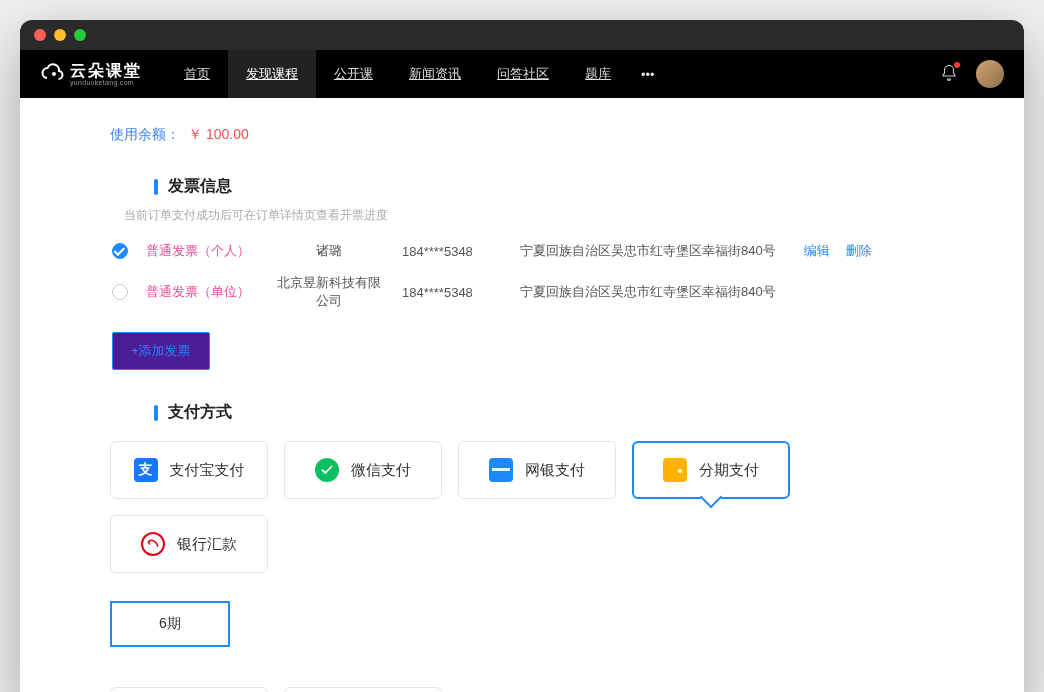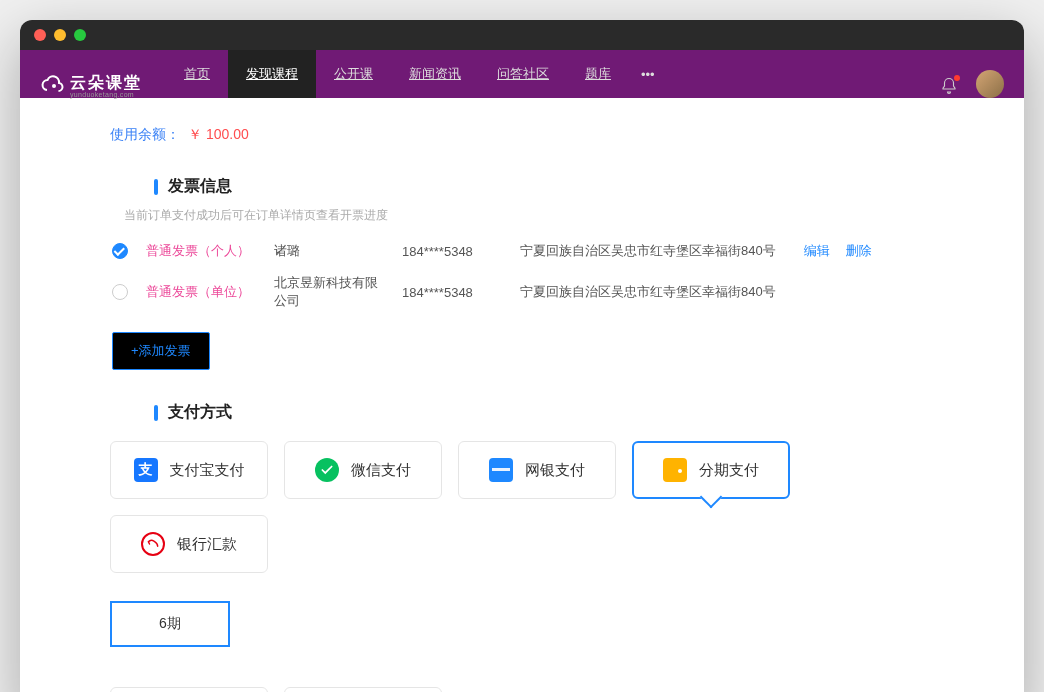--- a/index.html
+++ b/index.html
@@ -29,23 +29,23 @@
       align-items: center;
       padding: 0 14px;
       gap: 8px;
     }
     .tl-dot { width: 12px; height: 12px; border-radius: 50%; }
     .dot-red { background: #ff5f56; }
     .dot-yel { background: #ffbd2e; }
     .dot-grn { background: #27c93f; }
     .navbar {
       height: 48px;
-      background: #701a75;
-      display: flex;
-      align-items: flex-end;
+      background: #000000;
+      display: flex;
+      align-items: center;
       padding: 0 20px;
       color: #fff;
       font-size: 13px;
     }
     .logo {
       display: flex;
       align-items: center;
       gap: 6px;
       margin-right: 24px;
     }
@@ -157,30 +157,30 @@
       background: #1e88ff;
     }
     .radio.checked::after {
       content: '';
       width: 8px; height: 4px;
       border-left: 2px solid #fff;
       border-bottom: 2px solid #fff;
       transform: rotate(-45deg) translateY(-1px);
     }
     .inv-type { width: 110px; color: #ec4899; }
-    .inv-name { width: 110px; }
+    .inv-name { width: 110px; text-align: center; }
     .inv-phone { width: 100px; }
     .inv-addr { flex: 0 0 auto; }
     .inv-actions { display: flex; gap: 16px; margin-left: 10px; }
     .link-blue { color: #1e88ff; cursor: pointer; font-size: 13px; }
     .add-invoice-btn {
       display: inline-block;
       border: 1px solid #1e88ff;
       color: #1e88ff;
-      background: #000000;
+      background: #4c1d95;
       font-size: 13px;
       padding: 9px 18px;
       border-radius: 2px;
       cursor: pointer;
       margin-top: 8px;
       margin-bottom: 32px;
       margin-left: 2px;
     }
     .pay-methods, .pay-install, .pay-transfer {
       display: flex;

